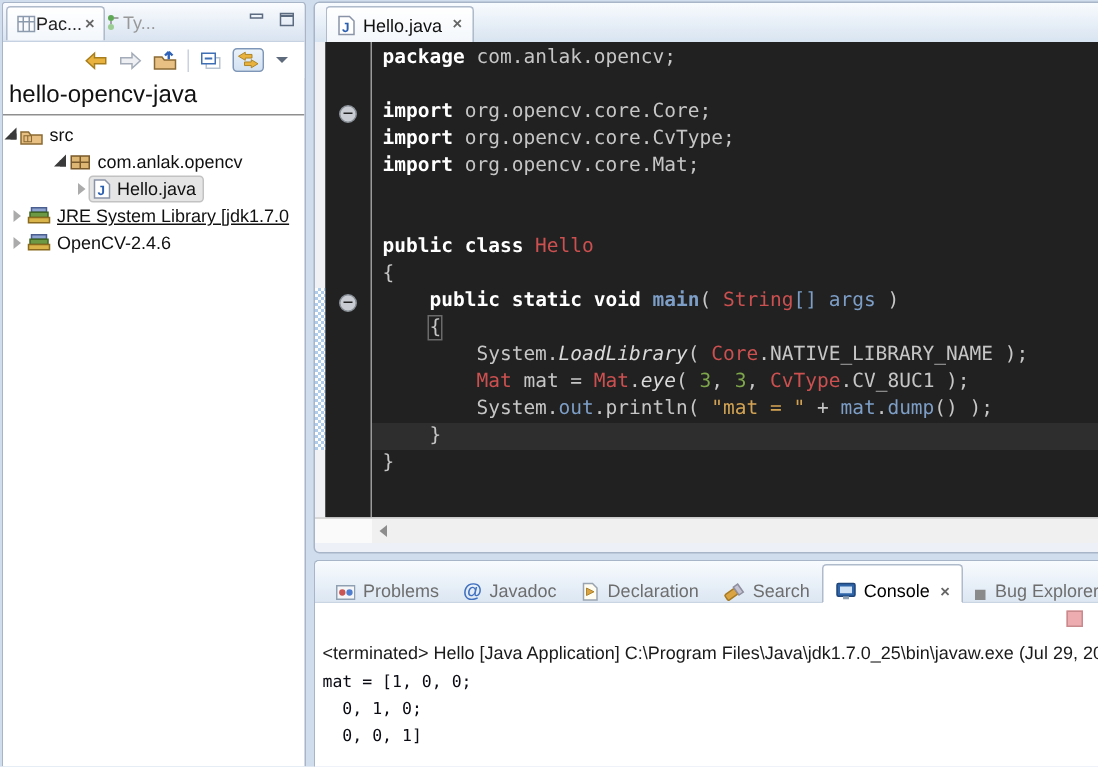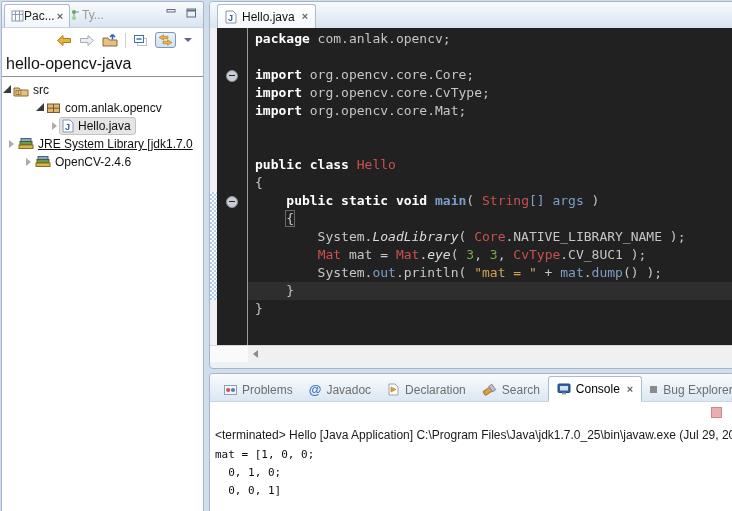--- a/index.html
+++ b/index.html
@@ -57,21 +57,21 @@
   .tk-box{outline:1px solid #6A6A6A}
   .ed-scroll{height:16px;background:#FAFAFA;border-top:1px solid #D8D8D8;position:relative}
   .ed-scroll .tr{position:absolute;left:38px;right:0;top:0;bottom:0;background:#F0F0F0}
   .sa{position:absolute;left:5px;top:4px;width:0;height:0;border-top:4px solid transparent;border-bottom:4px solid transparent;border-right:5px solid #8C8C8C}
 
   
   #console-pane{position:absolute;left:209px;top:373px;width:525px;height:140px;background:#FFF;
       border:1px solid #A8B5C8;border-bottom:none;border-radius:4px 4px 0 0;overflow:hidden}
   .cs-tabbar{height:27px;background:linear-gradient(#F8FBFE,#DCE7F3);border-bottom:1px solid #CAD5E4;
       display:flex;align-items:flex-end;padding-left:6px;font-size:12px;color:#6E6E6E;white-space:nowrap}
-  .cs-tab{display:flex;align-items:center;gap:5px;padding:0 8px;height:23px}
+  .cs-tab{display:flex;align-items:flex-end;gap:5px;padding:0 8px;height:23px}
   .cs-tab.active{background:#FFF;border:1px solid #AFBACB;border-bottom:1px solid #FFF;border-radius:3px 3px 0 0;color:#000;margin-bottom:-1px;height:24px}
   .cs-body{position:relative;height:112px}
   .term-sq{position:absolute;right:13px;top:5px;width:9px;height:9px;background:#ECACB0;border:1px solid #C98A8E}
   .cs-status{position:absolute;left:5px;top:26px;font-size:12px;color:#1A1A1A;white-space:nowrap}
   .cs-out{position:absolute;left:5px;top:44px;font-family:"DejaVu Sans Mono",monospace;font-size:11px;line-height:18px;color:#0B0B14;white-space:pre}
 </style>
 </head>
 <body>
 
 <div id="app">
@@ -222,21 +222,21 @@
               <span class="ic">
                 <svg width="16" height="14">
                   <rect x="3" y="1.5" width="10" height="3" fill="#8EA3CF" stroke="#4A5F90"></rect>
                   <rect x="2" y="4.5" width="12" height="3.5" fill="#6C9A44" stroke="#3F6623"></rect>
                   <rect x="1" y="8" width="14" height="3.5" fill="#D9B44A" stroke="#8A6A1F"></rect>
                 </svg>
               </span>
               <span>JRE System Library [jdk1.7.0</span>
             </span>
           </div>
-          <div class="tree-row" style="padding-left: 22px; align-items: center;">
+          <div class="tree-row" style="padding-left: 5px; align-items: center;">
             <span class="tw">
               <span class="arr-col"></span>
             </span>
             <span class="plain-box">
               <span class="ic">
                 <svg width="16" height="14">
                   <rect x="3" y="1.5" width="10" height="3" fill="#8EA3CF" stroke="#4A5F90"></rect>
                   <rect x="2" y="4.5" width="12" height="3.5" fill="#6C9A44" stroke="#3F6623"></rect>
                   <rect x="1" y="8" width="14" height="3.5" fill="#D9B44A" stroke="#8A6A1F"></rect>
                 </svg>

